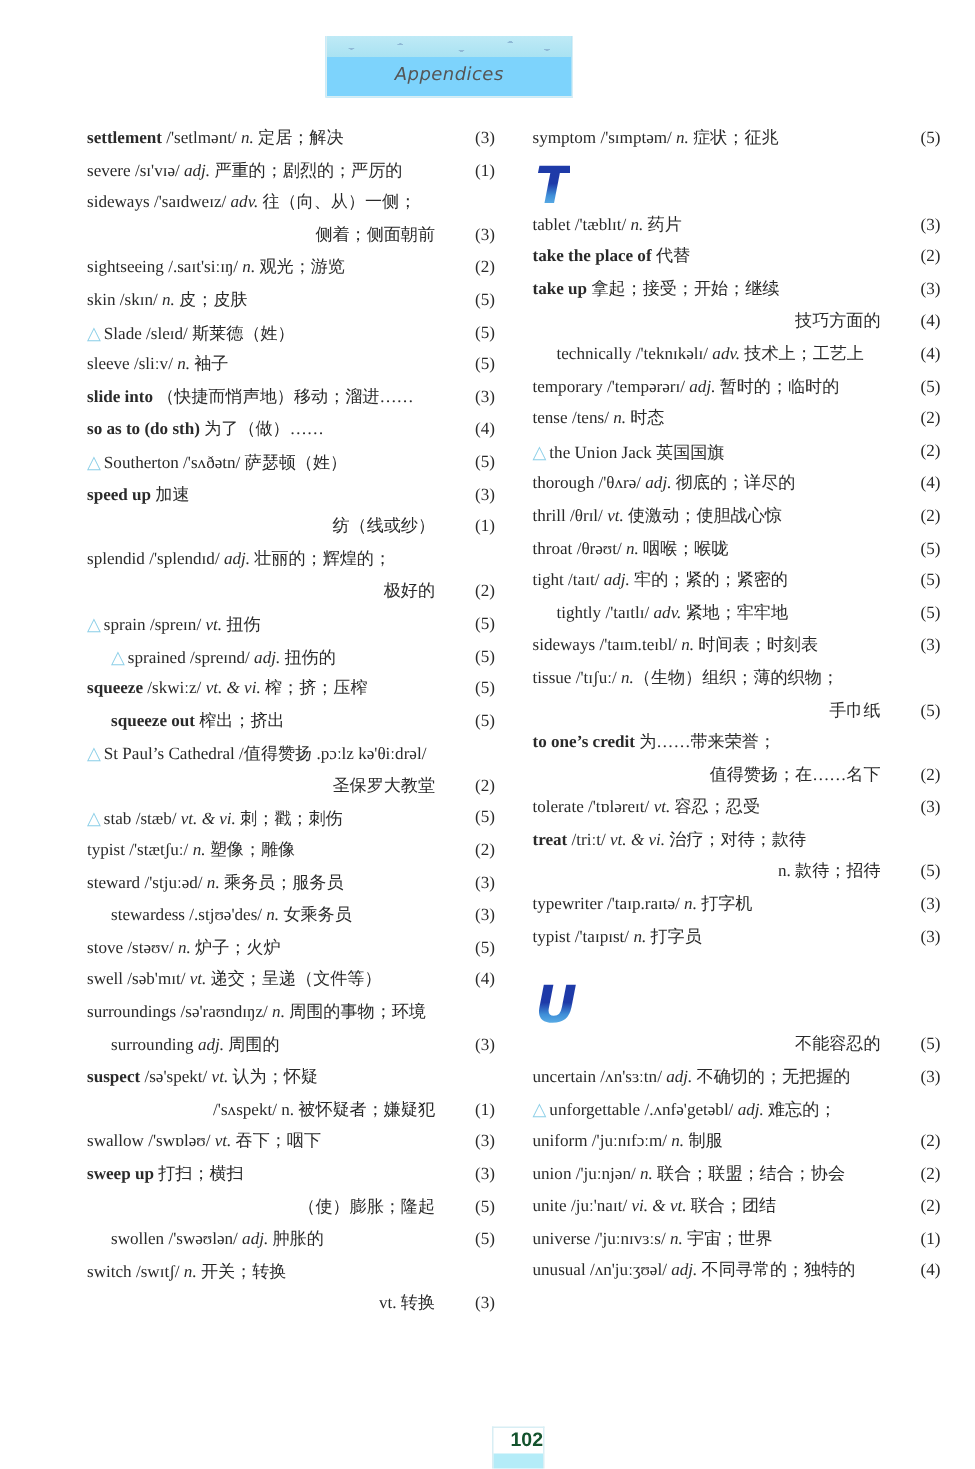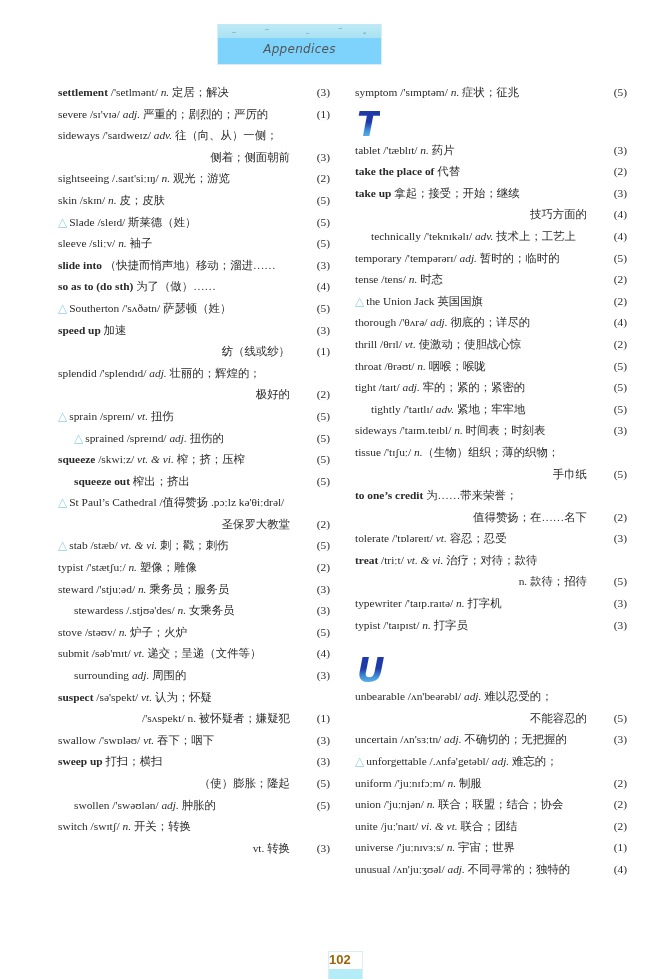--- a/index.html
+++ b/index.html
@@ -29,22 +29,22 @@
   .hw { font-weight: bold; }
   .pos { font-style: italic; }
   .tri { color: #8fd0e8; font-family: "DejaVu Sans", sans-serif; font-size: 12px; margin-right: 2px; }
   .letter-head { height: 36px; position: relative; }
   .big-letter { position: absolute; left: 2px; top: 4px; font-family: "DejaVu Sans", sans-serif;
                 font-weight: bold; font-style: italic; font-size: 34px; line-height: 32px;
                 background: linear-gradient(180deg, #1e3aa8 0%, #1e3aa8 45%, #3f8fd8 70%, #6cc0ee 100%);
                 -webkit-background-clip: text; background-clip: text; color: transparent; }
   .page-num { position: absolute; left: 328px; top: 951px; width: 33px; height: 28px;
               border: 1px solid #d8eef4; border-bottom: none; }
-  .page-num .txt { display: block; text-align: left; font-family: "Liberation Sans", sans-serif;
-                   font-weight: bold; font-size: 13px; line-height: 15px; color: #a16207; }
+  .page-num .txt { display: block; text-align: right; font-family: "Liberation Sans", sans-serif;
+                   font-weight: bold; font-size: 13px; line-height: 15px; color: #14532d; }
   .page-num .band { position: absolute; left: 0; bottom: 0; width: 100%; height: 11px; background: #b4ecf8; }
 </style>
 </head>
 <body>
 
 <div class="header-box">
   <div class="header-band"></div>
   <div class="header-title">Appendices</div>
 </div>
 
@@ -68,21 +68,22 @@
     <div class="entry indent"><span class="tri">△</span><span>sprained</span><span> /spreɪnd/ </span><span class="pos">adj.</span><span> 扭伤的</span><span class="num">(5)</span></div>
     <div class="entry"><span class="hw">squeeze</span><span> /skwiːz/ </span><span class="pos">vt. &amp; vi.</span><span> 榨；挤；压榨</span><span class="num">(5)</span></div>
     <div class="entry indent"><span class="hw">squeeze out</span><span> 榨出；挤出</span><span class="num">(5)</span></div>
     <div class="entry"><span class="tri">△</span><span>St Paul’s Cathedral</span><span> /值得赞扬 .pɔːlz kə'θiːdrəl/</span></div>
     <div class="entry cont"><span>圣保罗大教堂</span><span class="num">(2)</span></div>
     <div class="entry"><span class="tri">△</span><span>stab</span><span> /stæb/ </span><span class="pos">vt. &amp; vi.</span><span> 刺；戳；刺伤</span><span class="num">(5)</span></div>
     <div class="entry"><span>typist</span><span> /'stætʃuː/ </span><span class="pos">n.</span><span> 塑像；雕像</span><span class="num">(2)</span></div>
     <div class="entry"><span>steward</span><span> /'stjuːəd/ </span><span class="pos">n.</span><span> 乘务员；服务员</span><span class="num">(3)</span></div>
     <div class="entry indent"><span>stewardess</span><span> /.stjʊə'des/ </span><span class="pos">n.</span><span> 女乘务员</span><span class="num">(3)</span></div>
     <div class="entry"><span>stove</span><span> /stəʊv/ </span><span class="pos">n.</span><span> 炉子；火炉</span><span class="num">(5)</span></div>
-    <div class="entry"><span>submit</span><span> /səb'mɪt/ </span><span class="pos">vt.</span><span> 递交；呈递（文件等）</span><span class="num">(4)</span></div>
+    <div class="entry"><span>swell</span><span> /səb'mɪt/ </span><span class="pos">vt.</span><span> 递交；呈递（文件等）</span><span class="num">(4)</span></div>
+    <div class="entry"><span>surroundings</span><span> /sə'raʊndɪŋz/  </span><span class="pos">n.</span><span> 周围的事物；环境</span></div>
     <div class="entry indent"><span>surrounding</span><span> </span><span class="pos">adj.</span><span> 周围的</span><span class="num">(3)</span></div>
     <div class="entry"><span class="hw">suspect</span><span> /sə'spekt/ </span><span class="pos">vt.</span><span> 认为；怀疑</span></div>
     <div class="entry cont"><span>/'sʌspekt/ n. 被怀疑者；嫌疑犯</span><span class="num">(1)</span></div>
     <div class="entry"><span>swallow</span><span> /'swɒləʊ/ </span><span class="pos">vt.</span><span> 吞下；咽下</span><span class="num">(3)</span></div>
     <div class="entry"><span class="hw">sweep up</span><span> 打扫；横扫</span><span class="num">(3)</span></div>
     <div class="entry cont"><span>（使）膨胀；隆起</span><span class="num">(5)</span></div>
     <div class="entry indent"><span>swollen</span><span> /'swəʊlən/ </span><span class="pos">adj.</span><span> 肿胀的</span><span class="num">(5)</span></div>
     <div class="entry"><span>switch</span><span> /swɪtʃ/ </span><span class="pos">n.</span><span> 开关；转换</span></div>
     <div class="entry cont"><span>vt. 转换</span><span class="num">(3)</span></div>
   </div>
@@ -116,21 +117,20 @@
       <div class="entry"><span class="hw">treat</span><span> /triːt/ </span><span class="pos">vt. &amp; vi.</span><span> 治疗；对待；款待</span></div>
       <div class="entry cont"><span>n. 款待；招待</span><span class="num">(5)</span></div>
       <div class="entry"><span>typewriter</span><span> /'taɪp.raɪtə/ </span><span class="pos">n.</span><span> 打字机</span><span class="num">(3)</span></div>
       <div class="entry"><span>typist</span><span> /'taɪpɪst/ </span><span class="pos">n.</span><span> 打字员</span><span class="num">(3)</span></div>
     </div>
   <div style="height:14px"></div>
   <div class="letter-head">
     <span class="big-letter">U</span>
   </div>
   <div id="right-u">
-      <div class="entry"><span>unbearable</span><span>  /ʌn'beərəbl/ </span><span class="pos">adj.</span><span> 难以忍受的；</span></div>
       <div class="entry cont"><span>不能容忍的</span><span class="num">(5)</span></div>
       <div class="entry"><span>uncertain</span><span> /ʌn'sɜːtn/ </span><span class="pos">adj.</span><span> 不确切的；无把握的</span><span class="num">(3)</span></div>
       <div class="entry"><span class="tri">△</span><span>unforgettable</span><span> /.ʌnfə'getəbl/ </span><span class="pos">adj.</span><span> 难忘的；</span></div>
       <div class="entry"><span>uniform</span><span> /'juːnɪfɔːm/ </span><span class="pos">n.</span><span> 制服</span><span class="num">(2)</span></div>
       <div class="entry"><span>union</span><span> /'juːnjən/ </span><span class="pos">n.</span><span> 联合；联盟；结合；协会</span><span class="num">(2)</span></div>
       <div class="entry"><span>unite</span><span> /juː'naɪt/ </span><span class="pos">vi. &amp; vt.</span><span> 联合；团结</span><span class="num">(2)</span></div>
       <div class="entry"><span>universe</span><span> /'juːnɪvɜːs/ </span><span class="pos">n.</span><span> 宇宙；世界</span><span class="num">(1)</span></div>
       <div class="entry"><span>unusual</span><span> /ʌn'juːʒʊəl/ </span><span class="pos">adj.</span><span> 不同寻常的；独特的</span><span class="num">(4)</span></div>
     </div>
 </div>

